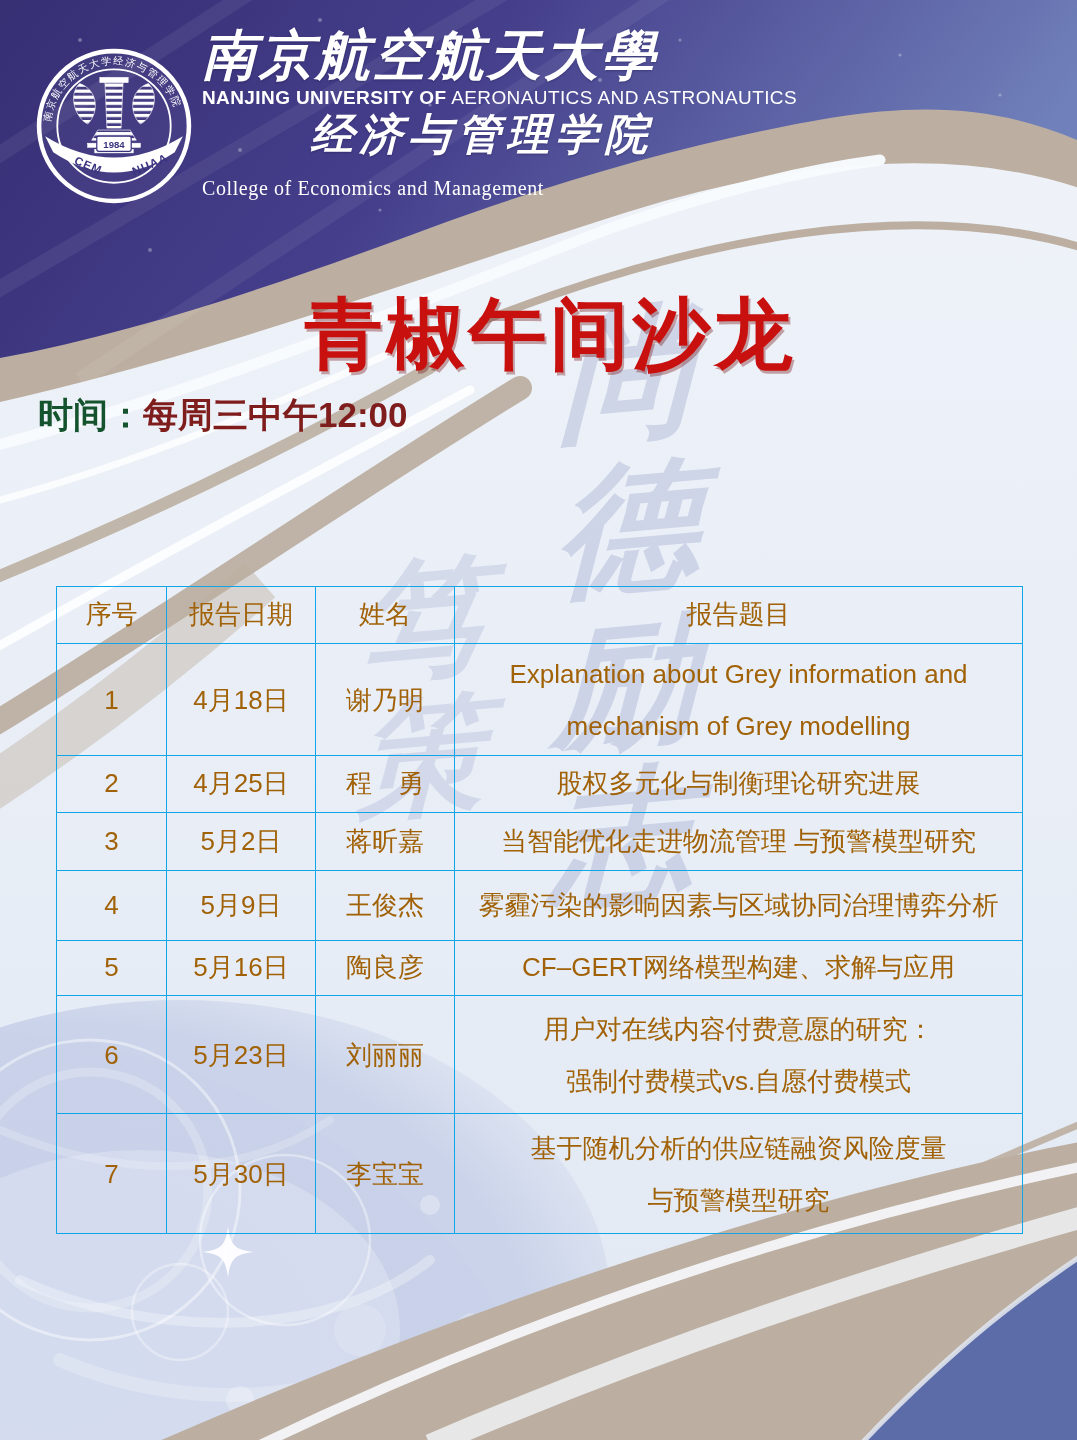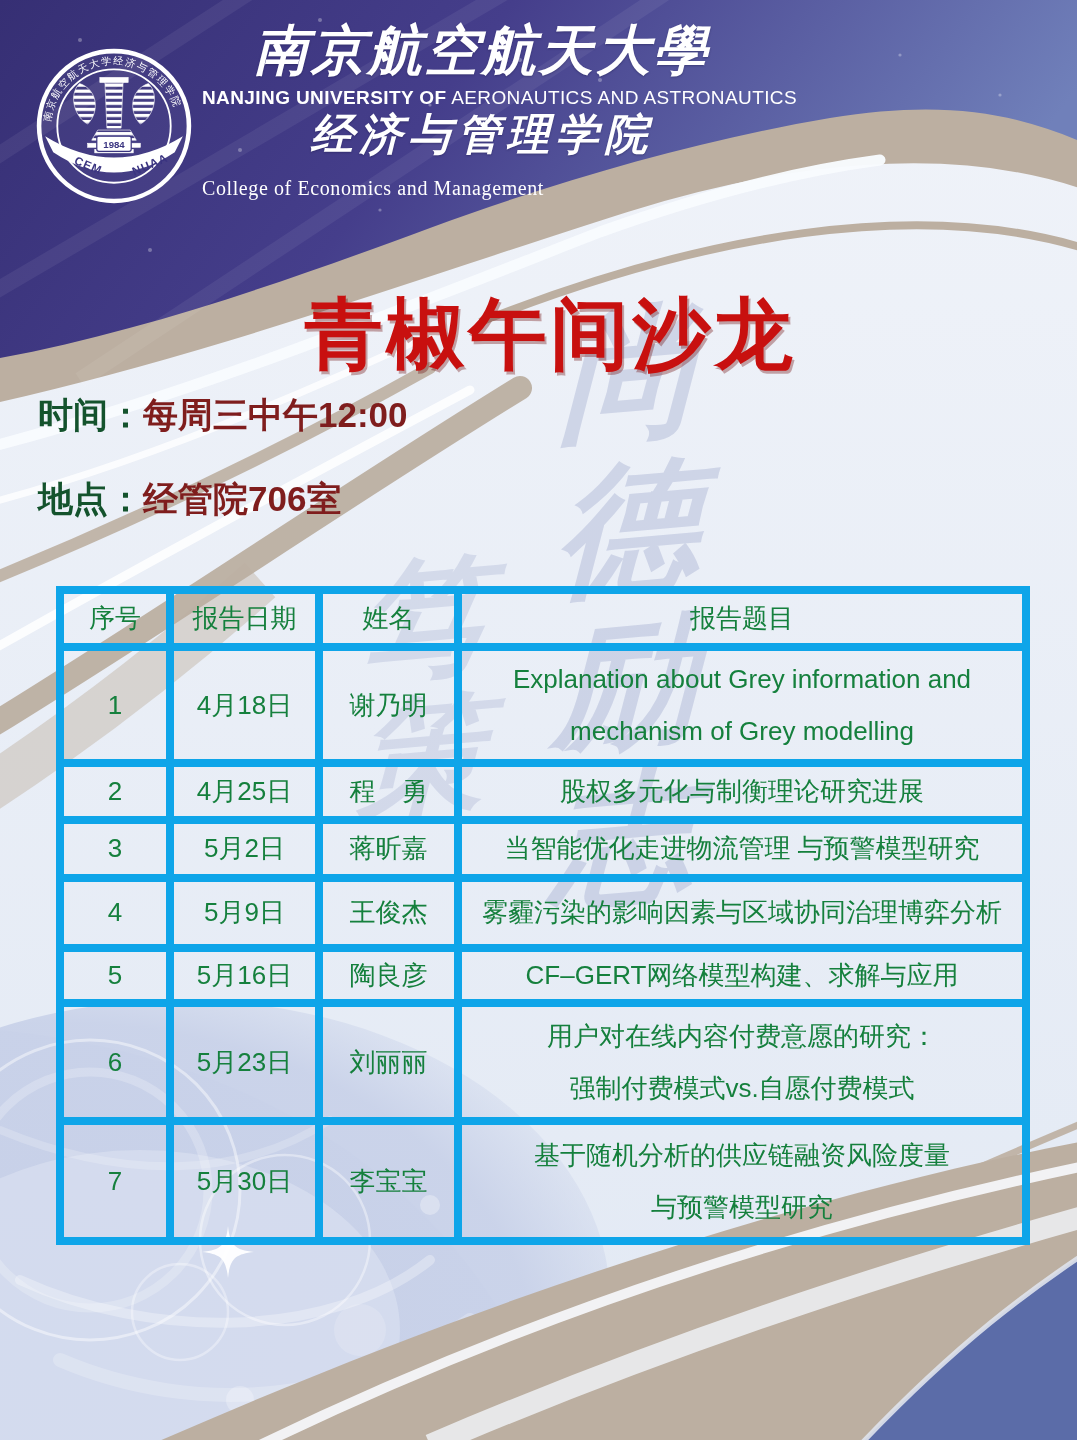--- a/index.html
+++ b/index.html
@@ -8,23 +8,23 @@
     background:#edf1f7;
     font-family:"Liberation Sans","DejaVu Sans",sans-serif;
   }
   .bg-svg,.seal{position:absolute;z-index:0;}
   .bg-svg{left:0;top:0;}
   .seal{left:33px;top:43px;z-index:3;}
 
   
   .hdr-block{position:absolute;left:202px;top:24px;width:560px;z-index:3;color:#fff;}
   .univ-cn{
-    font-family:Liberation Mono, monospace;
+    font-family:Liberation Sans, sans-serif;
     font-style:italic;font-weight:bold;font-size:54px;line-height:1.15;
-    letter-spacing:3px;text-shadow:0 1px 2px rgba(20,20,60,.35);text-align:center;
+    letter-spacing:3px;text-shadow:0 1px 2px rgba(20,20,60,.35);
   }
   .univ-en{font-size:19px;letter-spacing:.4px;margin-top:1px;white-space:nowrap;}
   .univ-en .b{font-weight:bold;}
   .college-cn{
     font-family:"DejaVu Serif","Liberation Serif",serif;
     font-style:italic;font-weight:bold;font-size:43px;line-height:1.1;
     letter-spacing:6px;margin-top:2px;text-shadow:0 1px 2px rgba(20,20,60,.35);text-align:center;
   }
   .college-en{font-family:"Liberation Serif","DejaVu Serif",serif;font-size:20px;letter-spacing:.6px;margin-top:19px;}
 
@@ -47,22 +47,22 @@
     font-family:"DejaVu Serif","Liberation Serif",serif;
     transform:rotate(-5deg) skewX(-6deg);line-height:1.08;
   }
   .wm-1{left:555px;top:298px;font-size:142px;}
   .wm-2{left:358px;top:548px;font-size:128px;opacity:.2;}
 
   
   .schedule{position:absolute;left:56px;top:586px;z-index:2;}
   table{border-collapse:collapse;table-layout:fixed;width:966px;background:transparent;}
   th,td{
-    border:8px solid #0ea5e9;text-align:center;vertical-align:middle;
-    font-size:26px;font-weight:500;color:#15803d;padding:2px 8px;
+    border:1px solid #0ea5e9;text-align:center;vertical-align:middle;
+    font-size:26px;font-weight:500;color:#a16207;padding:2px 8px;
     white-space:pre-line;line-height:1.45;
   }
   thead tr{height:57px;}
   tr.two-line td{line-height:2.0;}
 </style>
 </head>
 <body>
 
 <div class="poster">
 
@@ -186,21 +186,20 @@
       <span>励</span>
       <span>志</span>
     </div>
   <div class="wm-col wm-2">
       <span>笃</span>
       <span>策</span>
     </div>
 
   <div class="main-title">青椒午间沙龙</div>
   <div class="info-line info-time"><span class="info-label">时间：</span><span class="info-value">每周三中午12:00</span></div>
-  <div class="info-line info-place"><span class="info-label">地点：</span><span class="info-value">经管院706室</span></div>
 
   <div class="schedule">
     <table>
       <colgroup>
           <col style="width:110px">
           <col style="width:149px">
           <col style="width:139px">
           <col style="width:568px">
         </colgroup>
       <thead>

